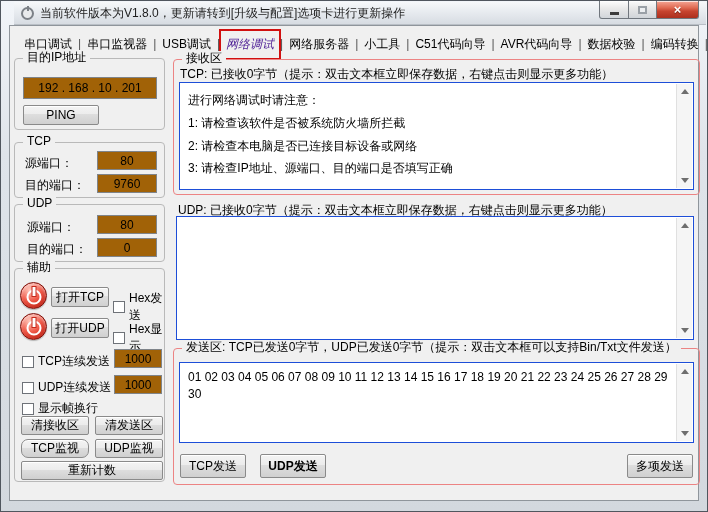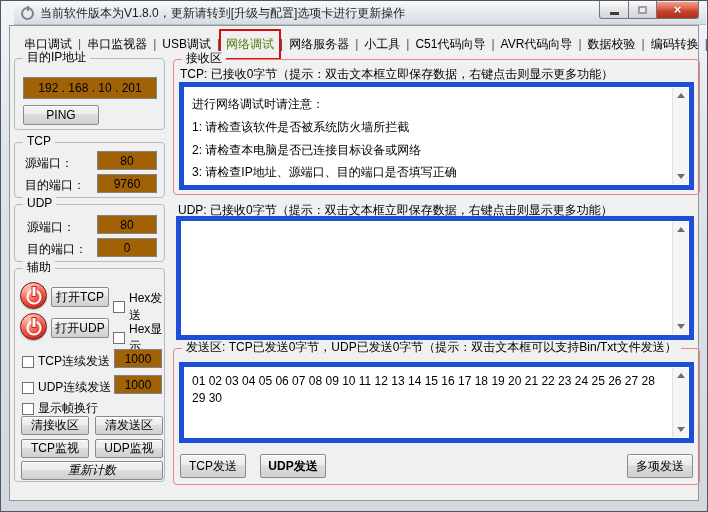--- a/index.html
+++ b/index.html
@@ -26,21 +26,21 @@
   .wb-max { width:28px; background: linear-gradient(to bottom,#fbfbfb,#e6e6e6 45%,#d0d4d8); border-left:none; }
   .wb-max .box { width:9px; height:8px; border:2px solid #9aa0a6; background:#eceef0; }
   .wb-close { width:42px; background: linear-gradient(to bottom,#f5a796,#e06a52 40%,#c6442f 60%,#ad2f1d); border-left:none; border-radius:0 0 3px 0; color:#fff; font-weight:bold; font-size:13px; text-shadow:0 1px 1px rgba(0,0,0,.4); }
   
   .client { position:absolute; left:8px; right:8px; top:24px; height:476px;
     background:#f0f0f0; border:1px solid #8f959b; }
   
   .tabs { position:absolute; left:9px; top:5px; height:26px; display:flex; align-items:center; white-space:nowrap; }
   .tab { padding:3px 5px; cursor:default; }
   .tab-sep { color:#555; padding:0 1px; }
-  .tab.active { position:relative; color:#4d7c0f; }
+  .tab.active { position:relative; color:#4c1d95;font-style:italic; }
   .tab.active::after { content:""; position:absolute; left:-2px; right:-2px; top:-4px; bottom:-4px; border:2px solid #d11010; }
   
   .group { position:absolute; border:1px solid #b9b9b9; border-radius:4px; }
   .group > .gtitle { position:absolute; top:-9px; left:8px; background:#f0f0f0; padding:0 4px; line-height:14px; }
   .group.red { border-color:#ec8383; }
   
   .tbox { position:absolute; background:#a16207; border:1px solid #7f848a; display:flex; align-items:center; justify-content:center; }
   .btn { position:absolute; display:flex; align-items:center; justify-content:center;
     background: linear-gradient(to bottom, #f4f4f4, #ececec 45%, #dedede 46%, #d0d0d0);
     border:1px solid #8a8a8a; border-radius:2px; box-shadow: inset 0 1px 0 #fff; cursor:default; }
@@ -49,21 +49,21 @@
   .lbl { position:absolute; }
   
   .power { position:absolute; width:27px; height:27px; border-radius:50%;
     background: radial-gradient(circle at 35% 28%, #ffc9bd, #f05a49 45%, #c4281b 78%, #8d140b);
     border:1px solid #7d110a; box-shadow: inset 0 2px 3px rgba(255,255,255,.55), 0 1px 1px rgba(0,0,0,.25); }
   .power::before { content:""; position:absolute; left:50%; top:54%; width:11px; height:11px; transform:translate(-50%,-50%);
     border:2px solid #fff; border-radius:50%; }
   .power::after { content:""; position:absolute; left:50%; top:4px; width:3px; height:9px; transform:translateX(-50%);
     background:#fff; box-shadow:0 0 0 1px #c4281b; }
   
-  .bigbox { position:absolute; background:#fff; border:5px solid #1d4ed8; }
+  .bigbox { position:absolute; background:#fff; border:1px solid #1d4ed8; }
   .bigbox .content { position:absolute; inset:2px 20px 2px 4px; white-space:pre-wrap; overflow:hidden; padding:4px 4px; }
   .vscroll { position:absolute; top:1px; bottom:1px; right:1px; width:16px; background:#f5f5f5; border-left:1px solid #e0e0e0; }
   .sbtn { position:absolute; left:0; right:0; height:15px; display:flex; align-items:center; justify-content:center; }
   .sbtn.up { top:0; } .sbtn.down { bottom:0; }
   .tri-up { width:0; height:0; border-left:4px solid transparent; border-right:4px solid transparent; border-bottom:5px solid #6e6e6e; }
   .tri-down { width:0; height:0; border-left:4px solid transparent; border-right:4px solid transparent; border-top:5px solid #6e6e6e; }
   .mono-line { line-height:1.45; }
   .spaced { line-height:1.9; }
 </style>
 </head>
@@ -164,23 +164,23 @@
       </div>
       <div class="tbox" style="left:99px; top:106px; width:48px; height:19px;">1000</div>
 
       <div class="cbrow" style="left:7px; top:131px;">
         <span class="cb"></span>
         <span>显示帧换行</span>
       </div>
 
       <div class="btn" style="left:6px; top:147px; width:68px; height:19px;">清接收区</div>
       <div class="btn" style="left:80px; top:147px; width:68px; height:19px;">清发送区</div>
-      <div class="btn" style="left:6px; top:170px; width:68px; height:19px;">TCP监视</div>
+      <div class="btn" style="left:6px; top:170px; width:68px; height:19px;border-radius:7px;">TCP监视</div>
       <div class="btn" style="left:80px; top:170px; width:68px; height:19px;">UDP监视</div>
-      <div class="btn" style="left:6px; top:192px; width:142px; height:19px;font-style:italic;">重新计数</div>
+      <div class="btn" style="left:6px; top:192px; width:142px; height:19px;">重新计数</div>
     </div>
 
     <div class="group red" style="left:163px; top:33px; width:527px; height:136px;">
       <span class="gtitle">接收区</span>
       <span class="lbl" style="left:6px; top:6px;">TCP: 已接收0字节（提示：双击文本框立即保存数据，右键点击则显示更多功能）</span>
       <div class="bigbox" style="left:5px; top:22px; width:515px; height:108px;">
         <div class="content spaced">进行网络调试时请注意：
 1: 请检查该软件是否被系统防火墙所拦截
 2: 请检查本电脑是否已连接目标设备或网络
 3: 请检查IP地址、源端口、目的端口是否填写正确</div>

